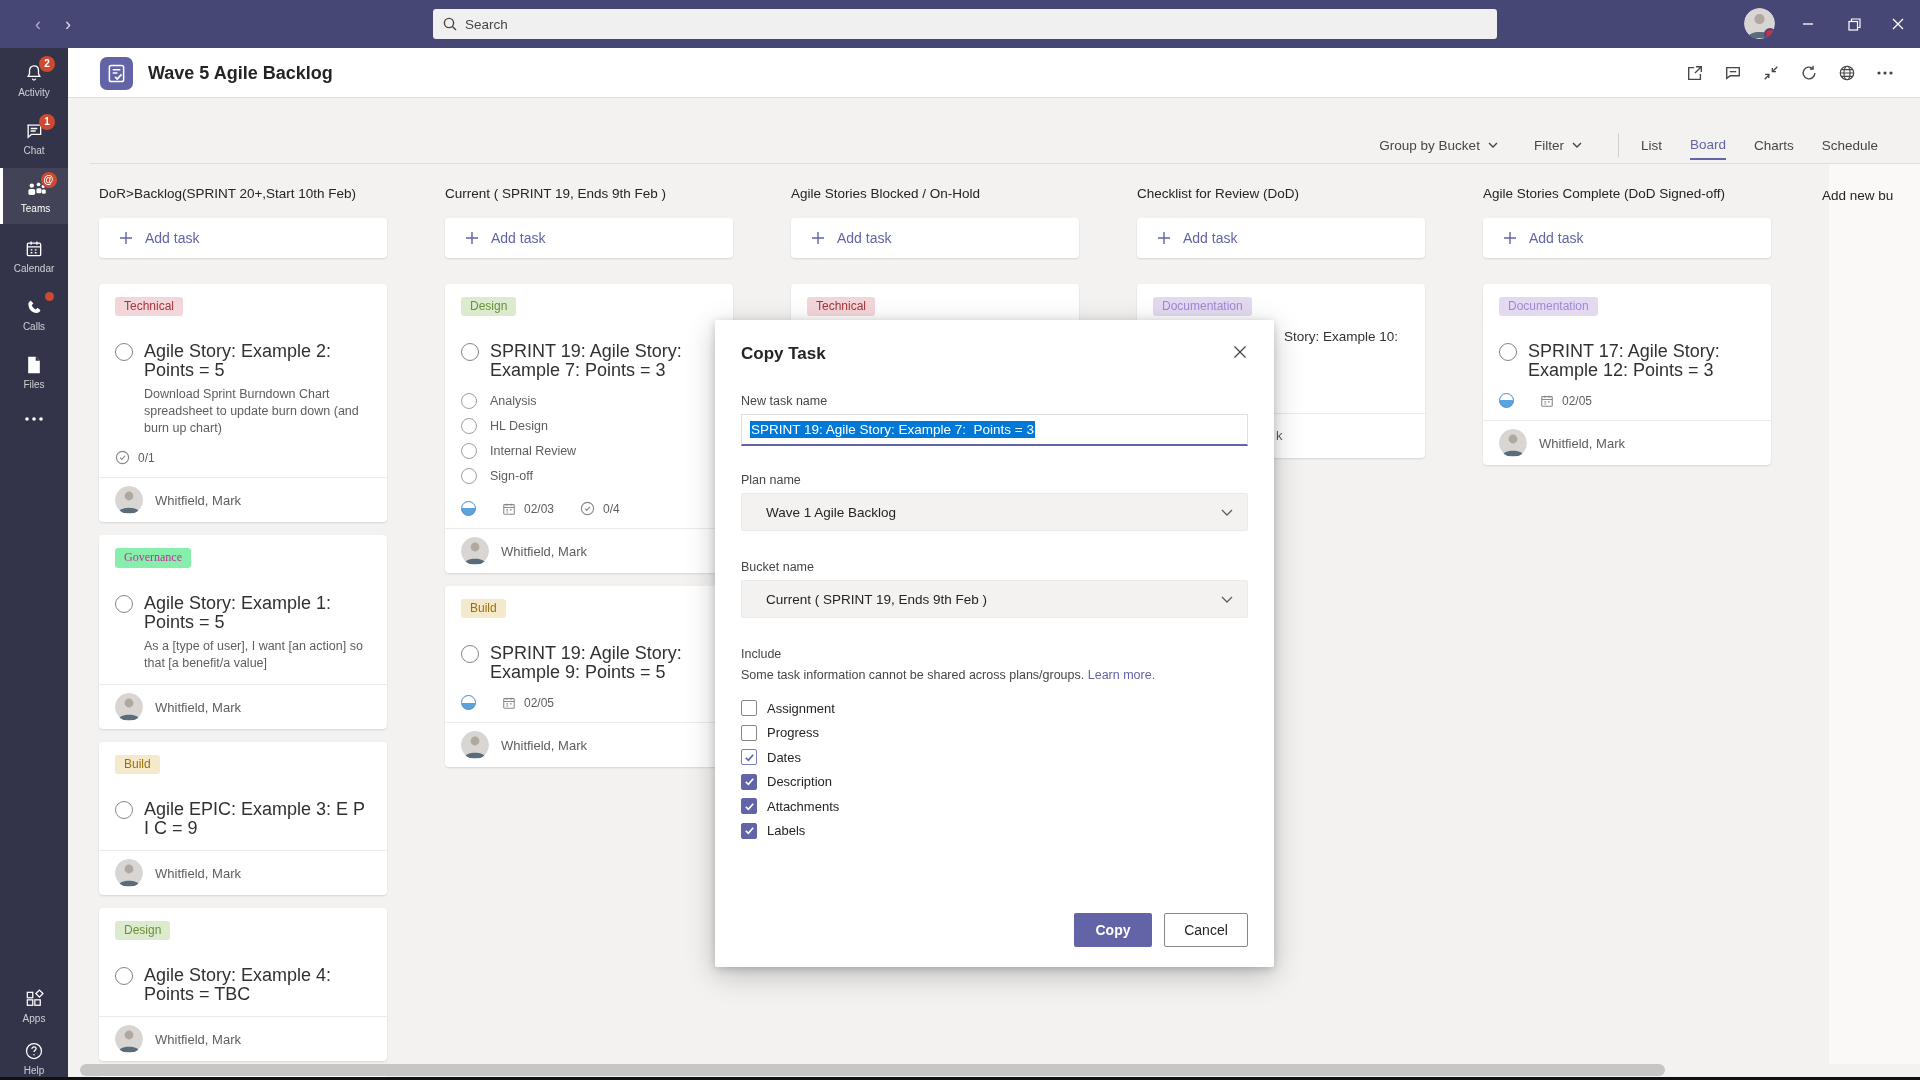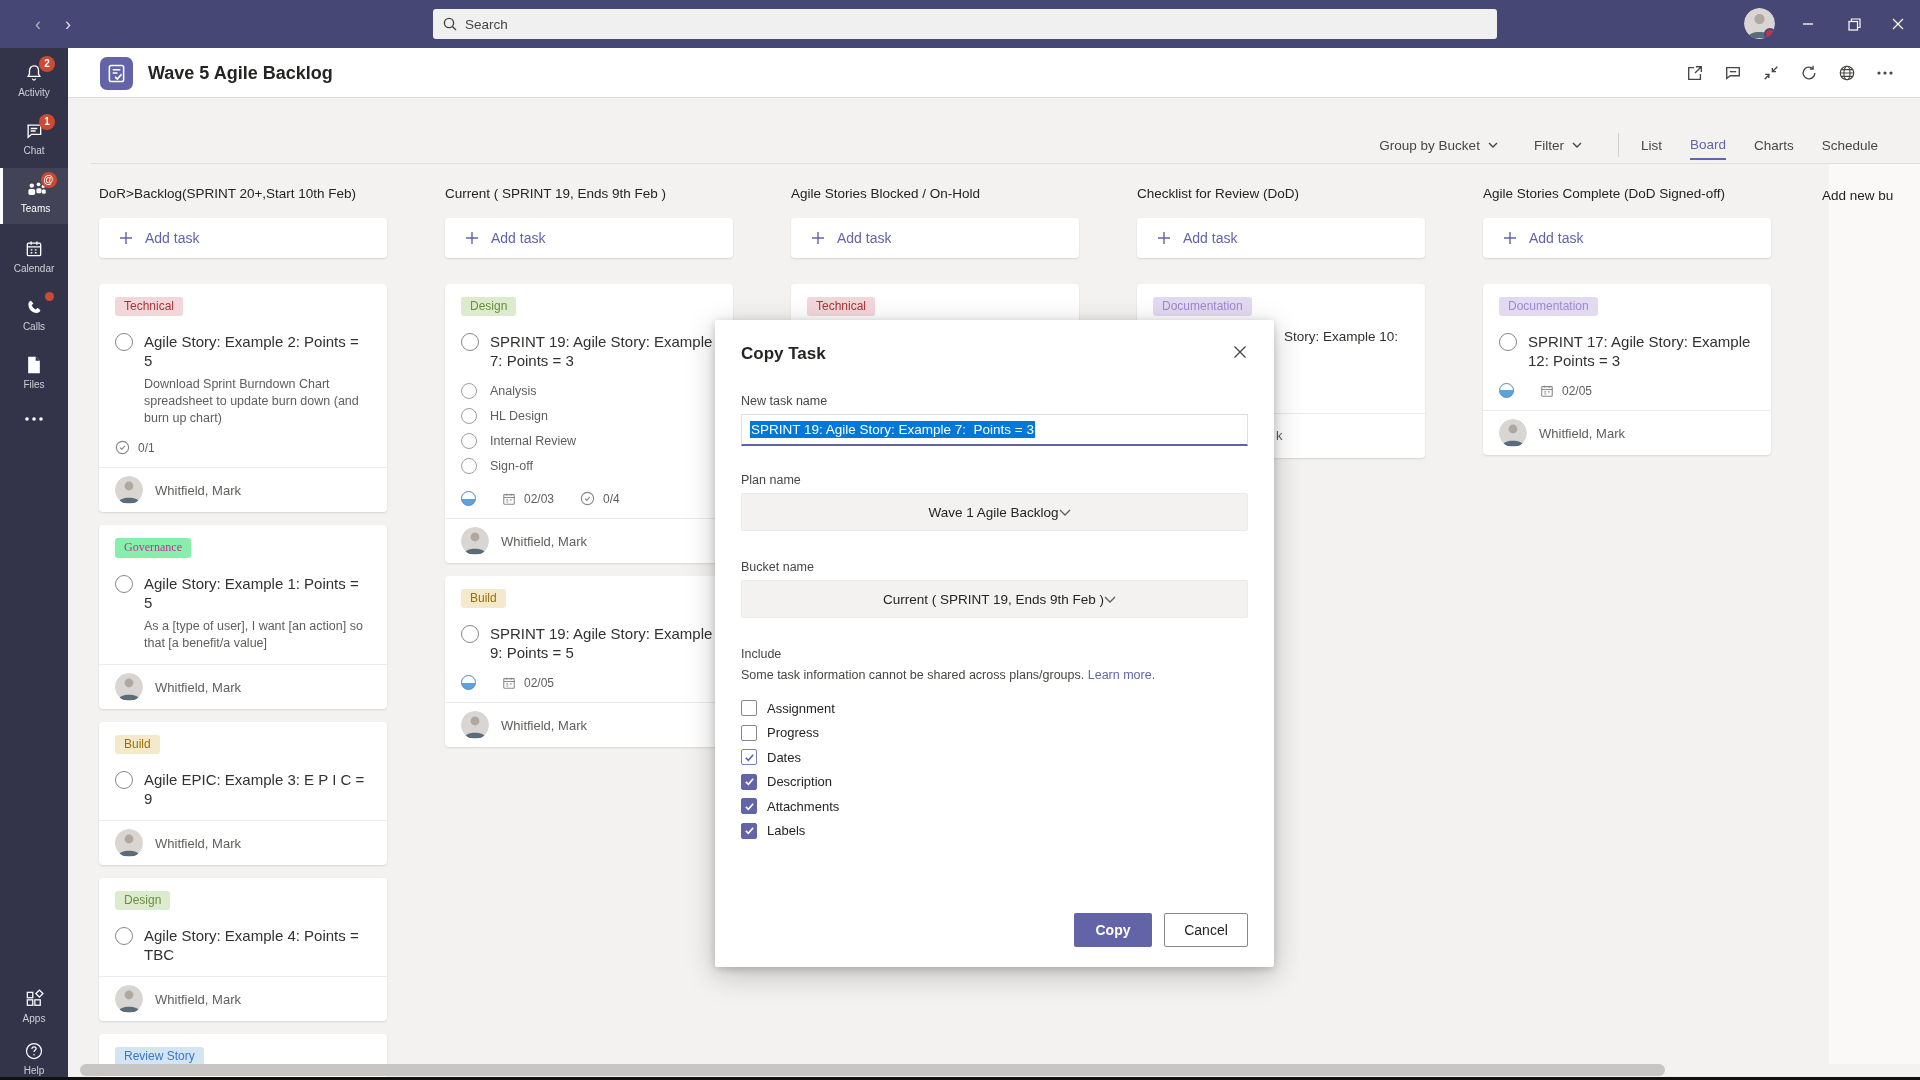--- a/index.html
+++ b/index.html
@@ -44,30 +44,30 @@
   .right-strip { position:absolute; left:1761px; top:66px; width:91px; height:900px; background:#faf9f8; }
   .add-bucket { position:absolute; left:1754px; top:90px; font-size:13.5px; color:#252423; white-space:nowrap; }
 
   
   .col { position:absolute; top:88px; width:288px; }
   .col-title { font-size:13.5px; color:#252423; height:20px; margin-bottom:12px; white-space:nowrap; }
   .add-task { height:40px; background:#fff; border-radius:4px; box-shadow:0 1px 2px rgba(0,0,0,.12); margin-bottom:26px;
     display:flex; align-items:center; padding-left:20px; color:#6264a7; font-size:14px; gap:12px; }
   .card { background:#fff; border-radius:4px; box-shadow:0 1px 2px rgba(0,0,0,.12); margin-bottom:13px; position:relative; }
   .card-body { padding:12px 16px 12px; }
-  .pill { display:inline-block; font-size:12px; padding:2px 9px 3px; border-radius:3px; margin-bottom:16px; }
+  .pill { display:inline-block; font-size:12px; padding:2px 9px 3px; border-radius:3px; margin-bottom:26px; }
   .pill--technical { background:#f3d6d9; color:#a4373a; }
   .pill--governance { background:#86efac; color:#c52f99;font-family:Liberation Serif, serif; }
   .pill--build { background:#f5e9cb; color:#986f0b; }
   .pill--design { background:#dcebce; color:#6a8f3d; }
   .pill--review { background:#d3e4f5; color:#3a79c4; }
   .pill--documentation { background:#e3daf2; color:#9b8ad0; }
   .title-row { display:flex; gap:11px; }
   .tcircle { flex:0 0 18px; width:18px; height:18px; border:1px solid #8a8886; border-radius:50%; margin-top:1px; }
-  .ctitle { font-size:15px; color:#323130; line-height:19px; }
+  .ctitle { font-size:18px; color:#323130; line-height:19px; }
   .cdesc { margin:6px 0 0 29px; font-size:12.5px; color:#605e5c; line-height:17px; }
   .clist { margin:8px 0 0 0; }
   .clist-row { display:flex; align-items:center; gap:13px; height:25px; color:#605e5c; font-size:12.5px; }
   .scircle { flex:0 0 16px; width:16px; height:16px; border:1px solid #a19f9d; border-radius:50%; }
   .meta-row { display:flex; align-items:center; gap:8px; margin-top:13px; color:#605e5c; font-size:12px; }
   .meta-gap { width:10px; }
   .card-footer { border-top:1px solid #edebe9; height:45px; display:flex; align-items:center; gap:12px; padding:0 16px; color:#605e5c; font-size:13px; }
   .avatar { width:28px; height:28px; border-radius:50%; overflow:hidden; flex:0 0 28px; }
   .halfcircle { width:15px; height:15px; border-radius:50%; border:1.5px solid #4a89c8;
     background:linear-gradient(to top,#5ca3dc 50%,#fff 50%); }
@@ -87,21 +87,21 @@
   
   .dialog { position:absolute; left:715px; top:320px; width:559px; height:647px; background:#fff; border-radius:2px;
     box-shadow:0 8px 30px rgba(0,0,0,.22), 0 2px 8px rgba(0,0,0,.18); z-index:50; padding:24px 26px; }
   .dlg-title { font-size:17px; font-weight:bold; color:#252423; margin-bottom:30px; }
   .dlg-close { position:absolute; right:22px; top:20px; width:24px; height:24px; display:flex; align-items:center; justify-content:center; color:#484644; }
   .dlg-label { font-size:12.5px; color:#484644; margin-bottom:6px; }
   .dlg-input { height:32px; border:1px solid #e1dfdd; border-bottom:2px solid #6264a7; background:#fff; display:flex; align-items:center;
     padding:0 8px; margin-bottom:27px; font-size:13.5px; }
   .dlg-input .sel { background:#0078d7; color:#fff; white-space:pre; padding:1px 1px; }
   .dlg-select { height:38px; background:#f3f2f1; border:1px solid #edebe9; border-radius:2px; display:flex; align-items:center;
-    justify-content:center; padding:0 14px 0 24px; font-size:13.5px; color:#252423; margin-bottom:29px; }
+    justify-content:space-between; padding:0 14px 0 24px; font-size:13.5px; color:#252423; margin-bottom:29px; }
   .dlg-select .chev { color:#605e5c; }
   .inc-label { font-size:12.5px; color:#484644; margin-bottom:7px; }
   .inc-note { font-size:12.5px; color:#484644; margin-bottom:14px; }
   .inc-note .link { color:#6264a7; }
   .cb-row { display:flex; align-items:center; gap:10px; height:24.5px; }
   .cb { width:16px; height:16px; border:1px solid #8a8886; border-radius:2px; background:#fff; display:flex; align-items:center; justify-content:center; }
   .cb svg { display:none; }
   .cb.checked { background:#6264a7; border-color:#6264a7; }
   .cb.checked svg { display:block; }
   .cb.outline.checked { background:#fff; border-color:#7b7dba; }

